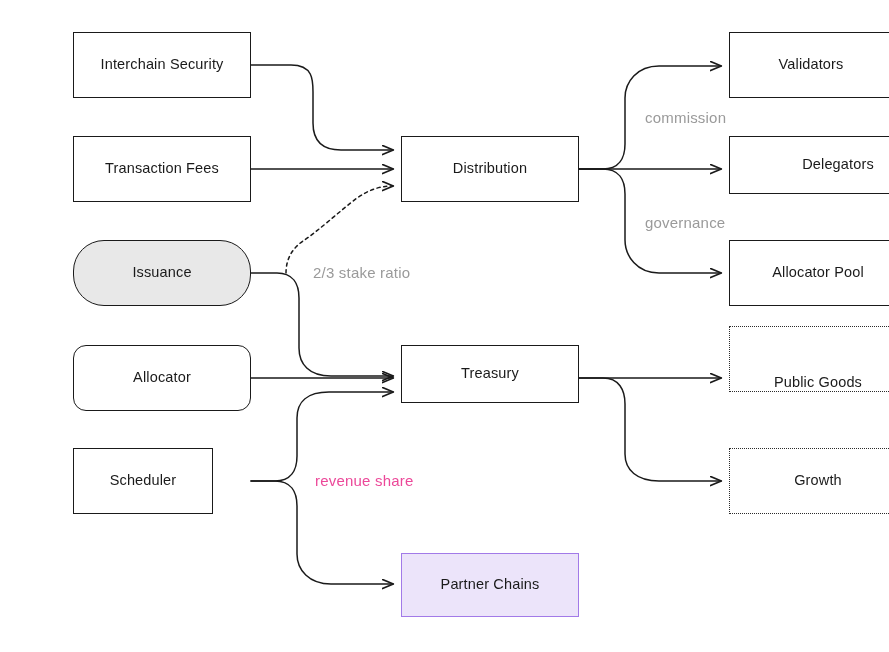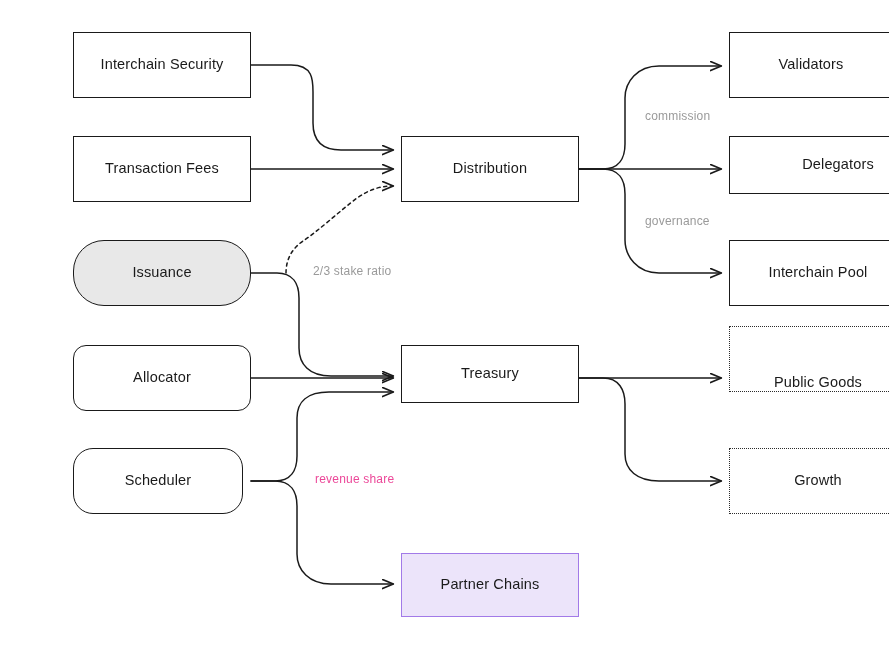--- a/index.html
+++ b/index.html
@@ -51,21 +51,21 @@
   .node.dotted {
     border: 1.8px dotted #2b2b2b;
     background: #ffffff;
   }
   .node.accent {
     border: 1.6px solid #a27ae8;
     background: #ece4fa;
   }
   .edge-label {
     position: absolute;
-    font-size: 12px;
+    font-size: 15px;
     color: #9a9a9a;
     white-space: nowrap;
     letter-spacing: 0.2px;
   }
 </style>
 </head>
 <body>
 
 <div id="canvas" style="width: 889px; height: 652px; background: rgb(255, 255, 255); margin-left: 41px;">
 
@@ -97,40 +97,40 @@
       </div>
       <div class="node solid" style="left: 32px; top: 136px; width: 178px; height: 66px;">
         <span>Transaction Fees</span>
       </div>
       <div class="node shaded" style="left: 32px; top: 240px; width: 178px; height: 66px; border-radius: 31px;">
         <span>Issuance</span>
       </div>
       <div class="node solid" style="left: 32px; top: 345px; width: 178px; height: 66px; border-radius: 13px;">
         <span>Allocator</span>
       </div>
-      <div class="node solid" style="left: 32px; top: 448px; width: 170px; height: 66px; border-radius: 20px;">
+      <div class="node solid" style="left: 32px; top: 448px; width: 140px; height: 66px;">
         <span>Scheduler</span>
       </div>
       <div class="node solid" style="left: 360px; top: 136px; width: 178px; height: 66px;">
         <span>Distribution</span>
       </div>
       <div class="node solid" style="left: 360px; top: 345px; width: 178px; height: 58px;">
         <span>Treasury</span>
       </div>
       <div class="node accent" style="left: 360px; top: 553px; width: 178px; height: 64px;">
         <span>Partner Chains</span>
       </div>
       <div class="node solid" style="left: 688px; top: 32px; width: 164px; height: 66px;">
         <span>Validators</span>
       </div>
       <div class="node solid" style="left: 688px; top: 136px; width: 178px; height: 58px; padding-left: 40px;">
         <span>Delegators</span>
       </div>
       <div class="node solid" style="left: 688px; top: 240px; width: 178px; height: 66px;">
-        <span>Interchain Pool</span>
+        <span>Allocator Pool</span>
       </div>
       <div class="node dotted" style="left: 688px; top: 326px; width: 178px; height: 66px; align-items: flex-end;">
         <span>Public Goods</span>
       </div>
       <div class="node dotted" style="left: 688px; top: 448px; width: 178px; height: 66px;">
         <span>Growth</span>
       </div>
     </div>
   <div id="label-group">
       <div class="edge-label" style="left: 604px; top: 109px; color: rgb(154, 154, 154);">commission</div>

